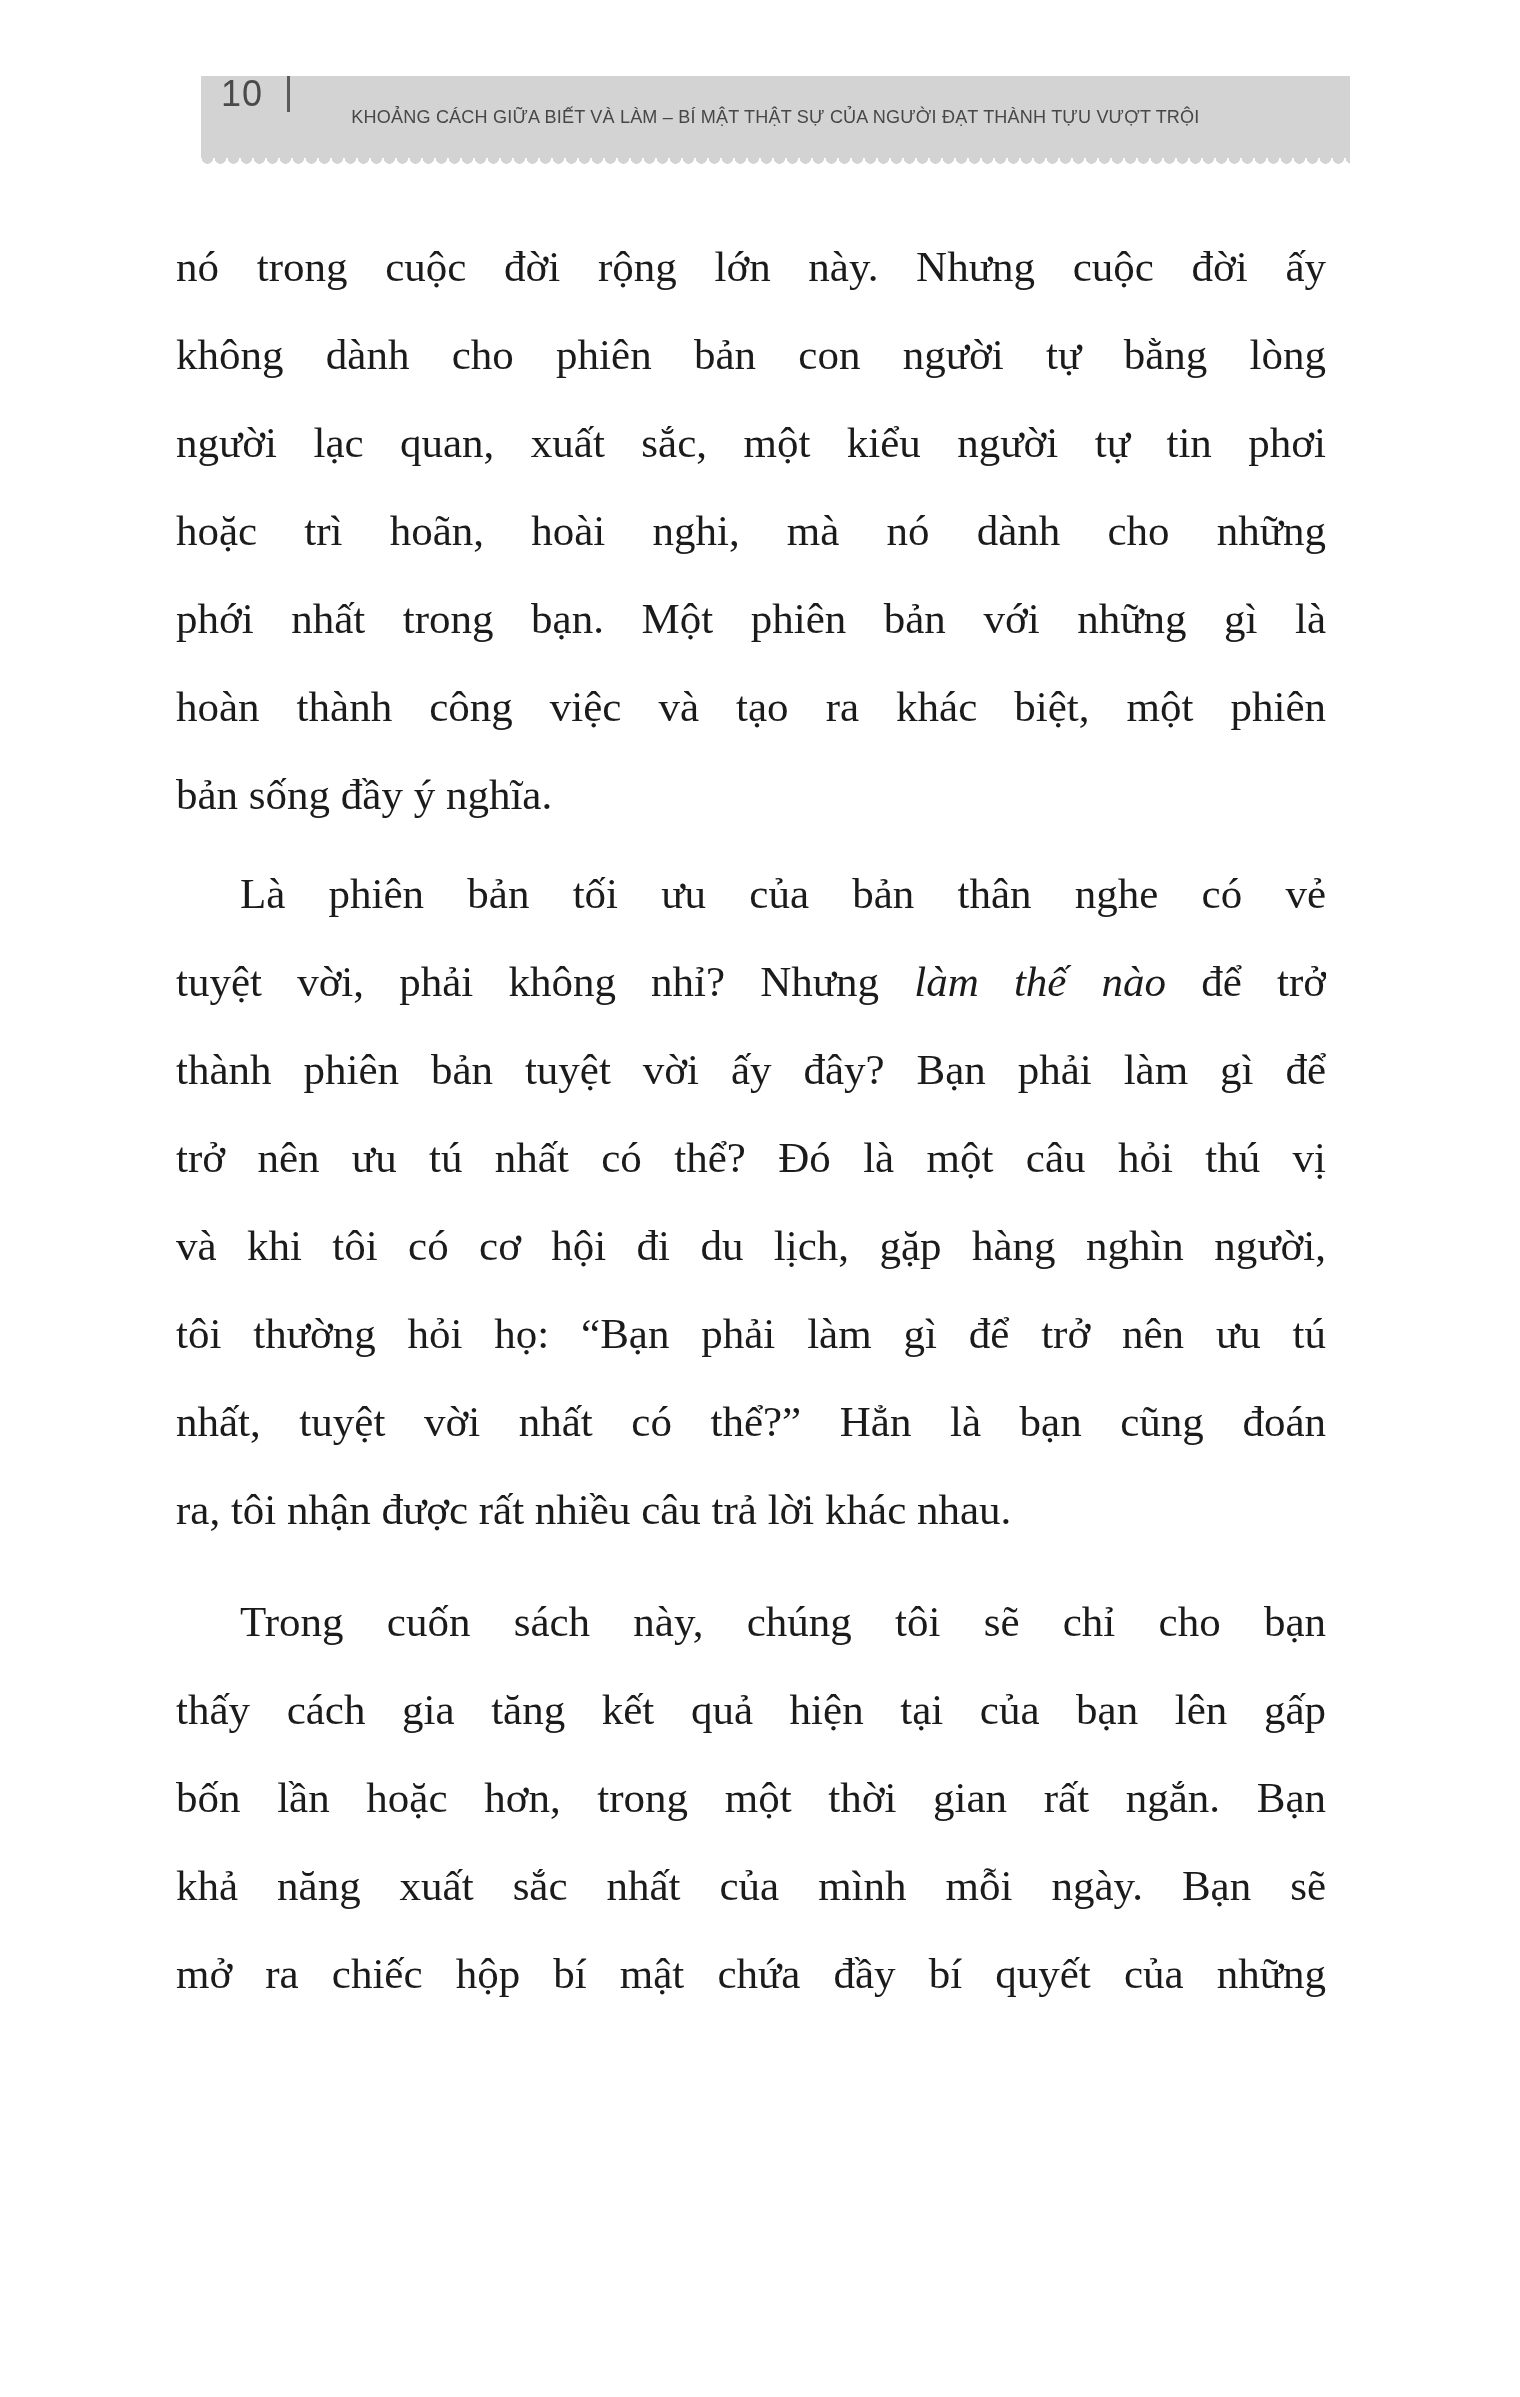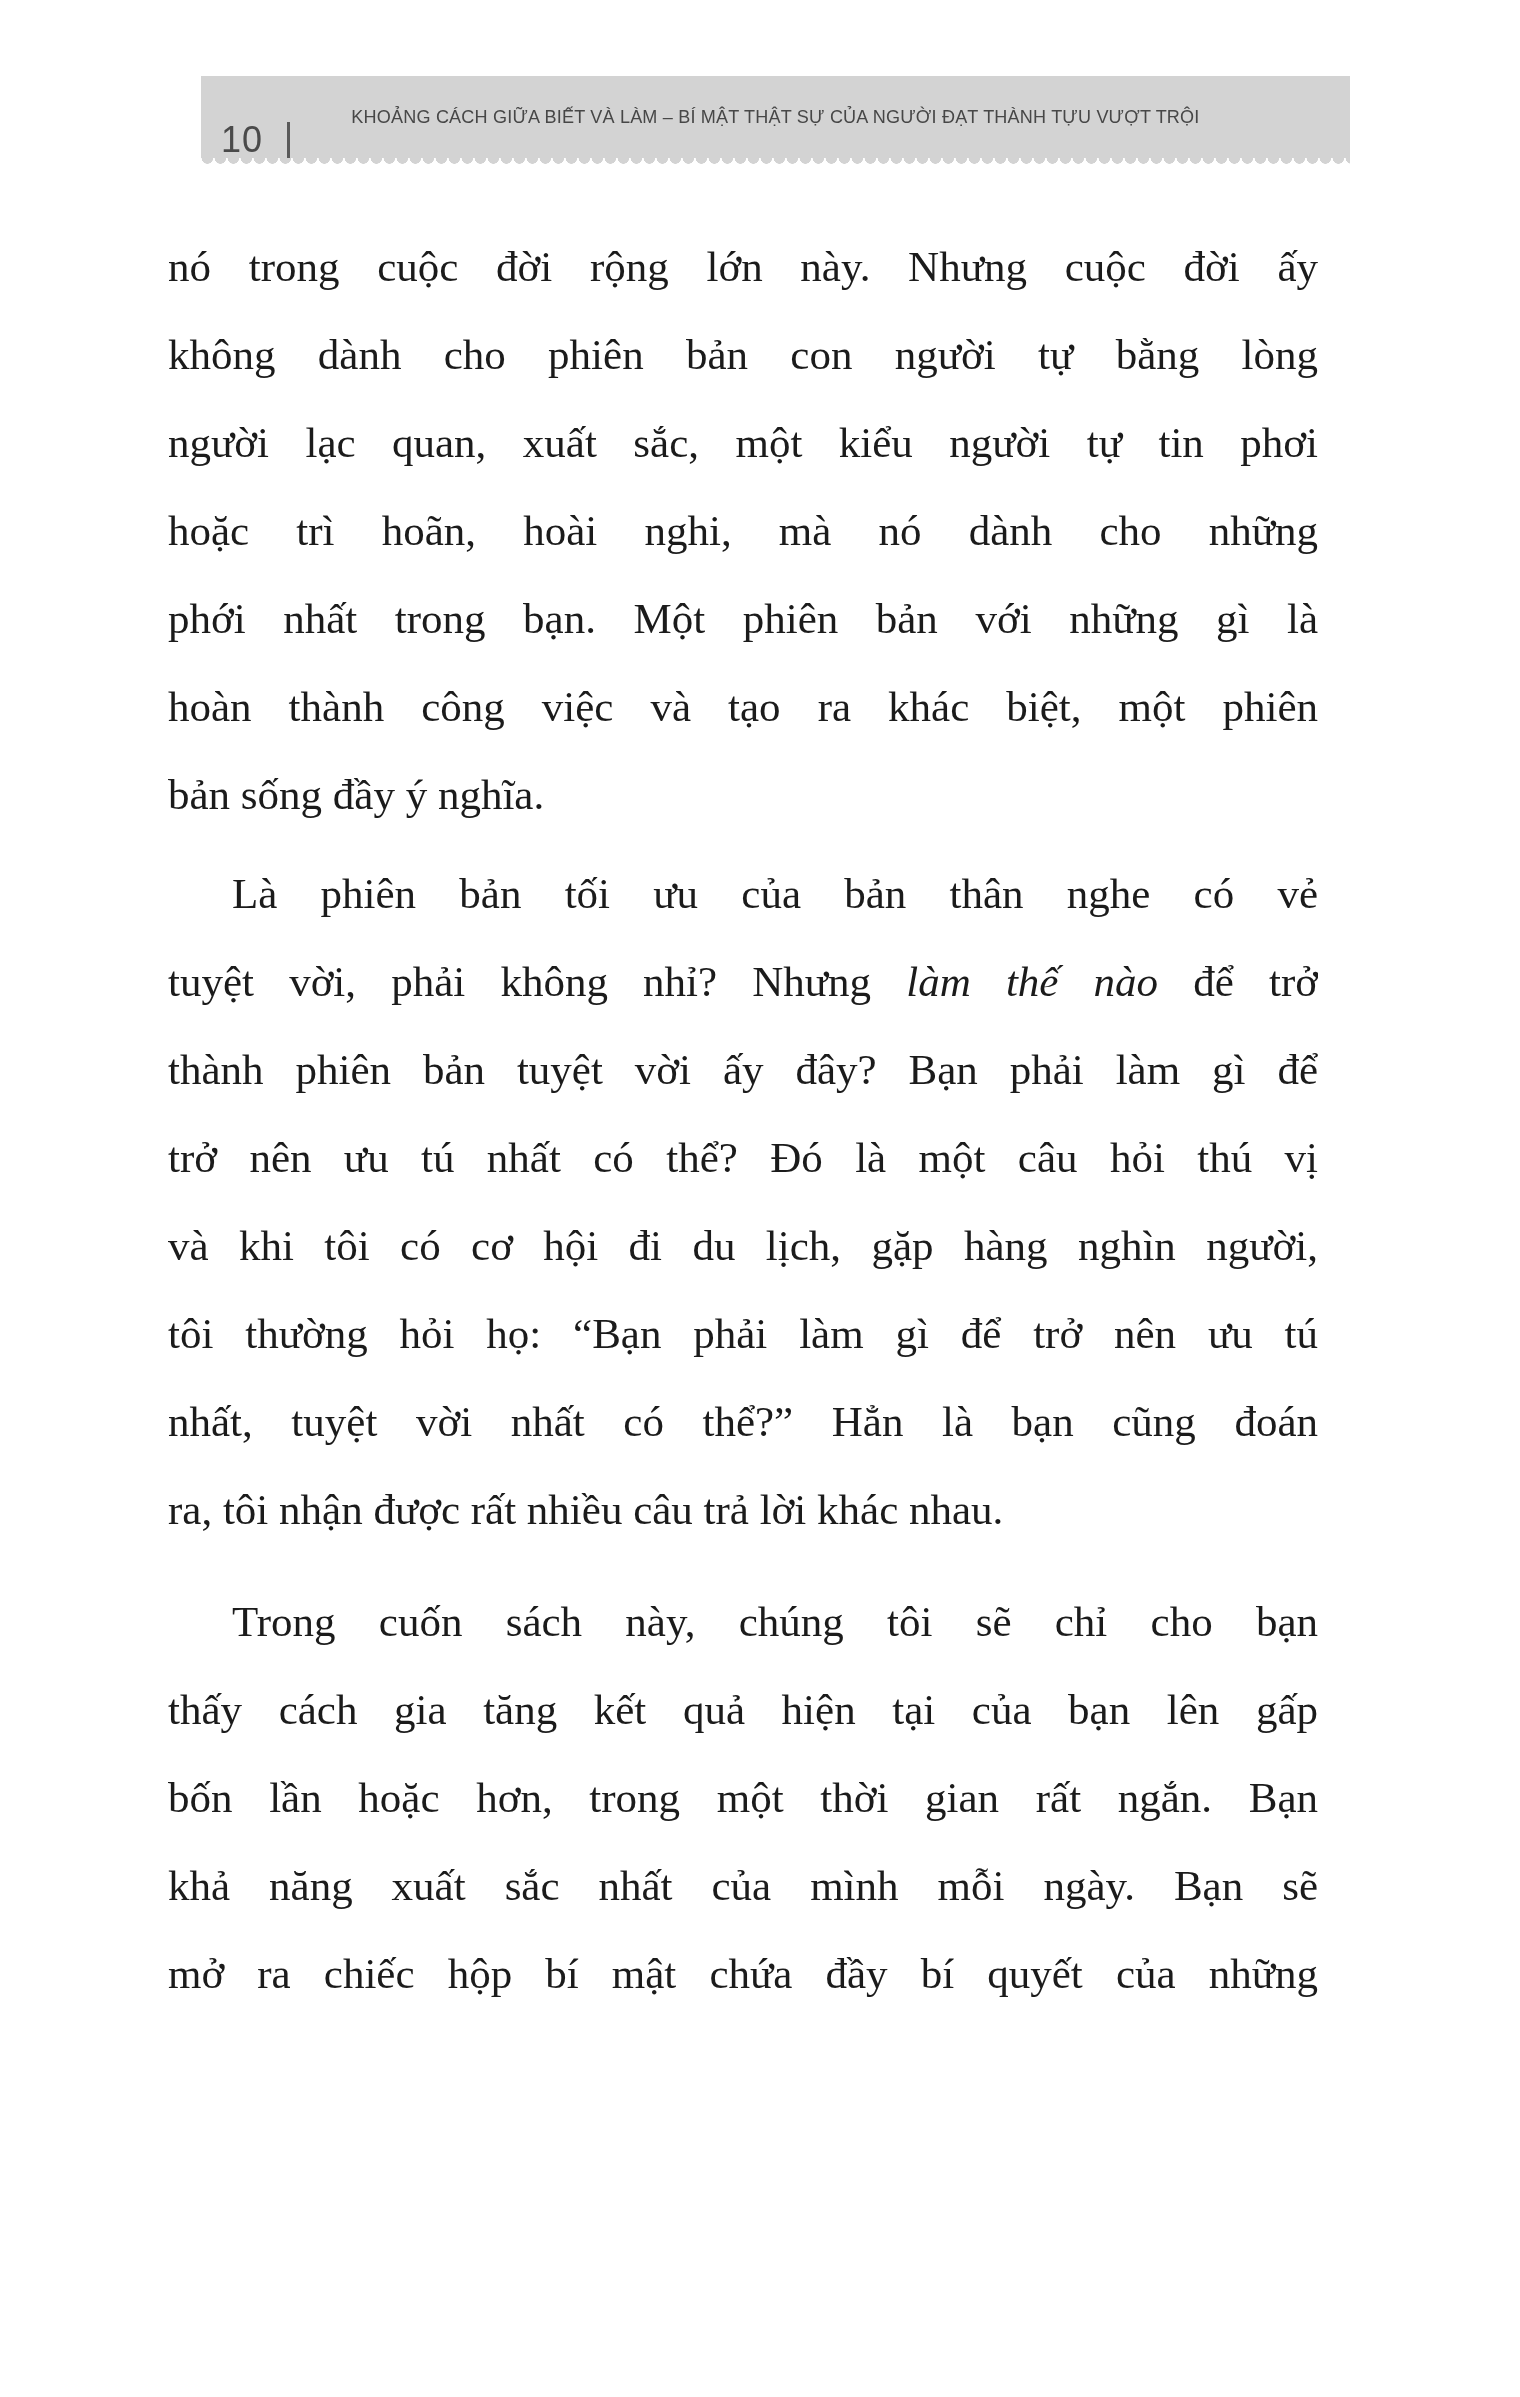--- a/index.html
+++ b/index.html
@@ -13,21 +13,21 @@
 
   
   .header-band {
     position: absolute;
     left: 201px;
     top: 76px;
     width: 1149px;
     height: 82px;
     background: #d3d3d3;
     display: flex;
-    align-items: flex-end;
+    align-items: flex-start;
     font-family: "Liberation Sans", "DejaVu Sans", sans-serif;
   }
   
   .header-band::after {
     content: "";
     position: absolute;
     left: 0;
     right: 0;
     bottom: -6px;
     height: 6px;
@@ -64,21 +64,21 @@
     color: #474747;
     font-size: 19px;
     letter-spacing: 0.2px;
     transform: scaleX(0.95);
     transform-origin: center;
   }
 
   
   .body-text {
     position: absolute;
-    left: 168px;
+    left: 176px;
     top: 223px;
     width: 1150px;
     font-family: "Liberation Serif", "DejaVu Serif", serif;
     font-size: 43px;
     line-height: 88px;
     color: #1b1b1b;
   }
   .para { margin: 0; }
   .para.gap-small { margin-top: 11px; }
   .para.gap-large { margin-top: 24px; }

